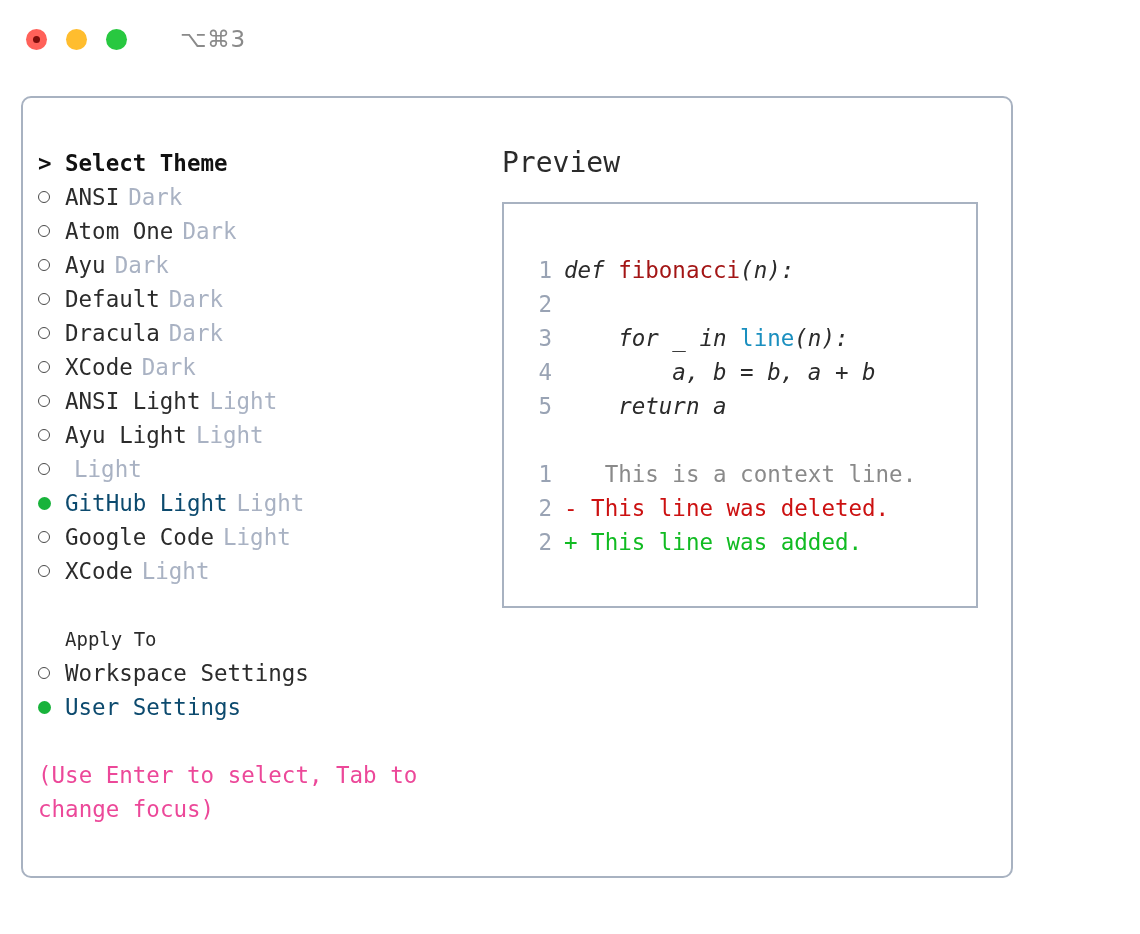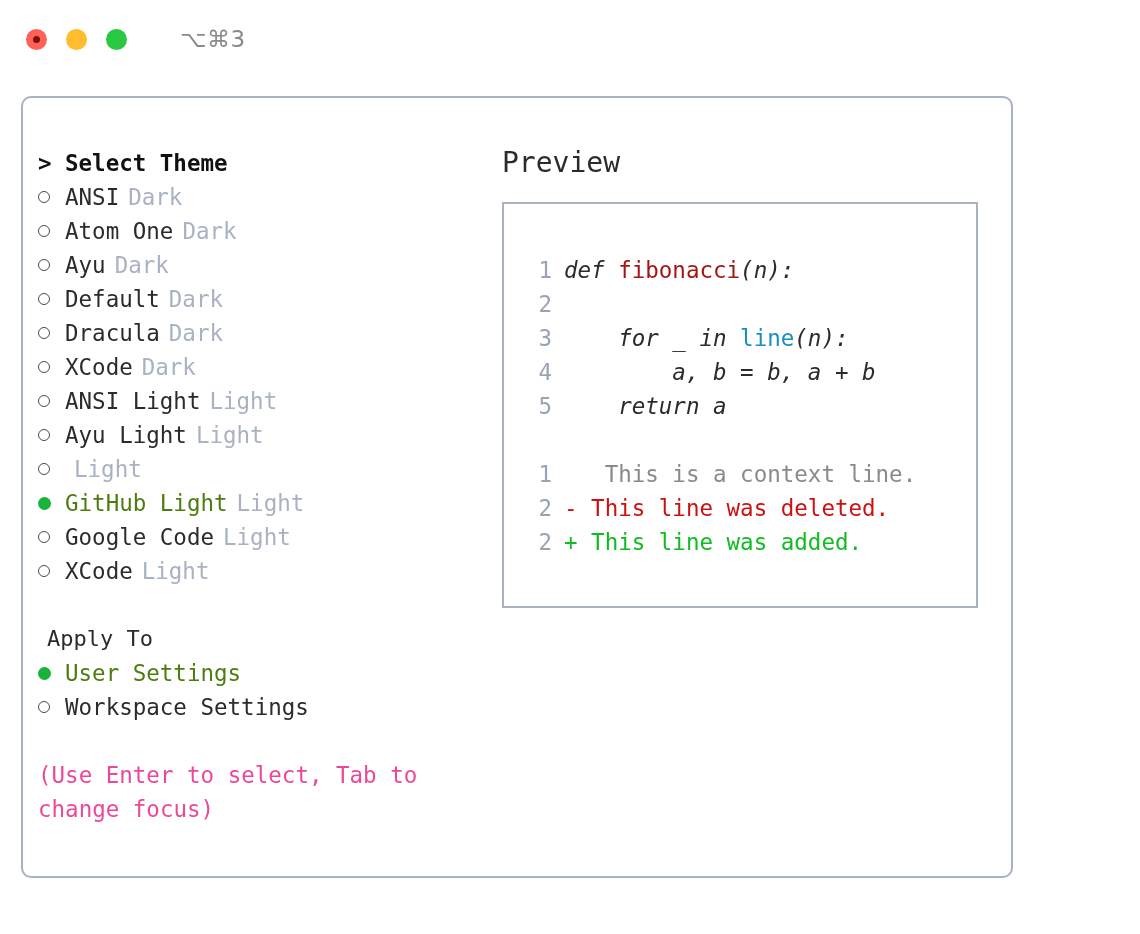--- a/index.html
+++ b/index.html
@@ -138,29 +138,29 @@
   }
   .radio-on i {
     display: block;
     width: 13px;
     height: 13px;
     border-radius: 50%;
     background: #18b33b;
   }
 
   .label    { color: #2b2b2b; }
-  .label.sel{ color: #4d7c0f; }
+  .label.sel{ color: #0c4a6e; }
   .suffix   { color: #a9b2c3; margin-left: 9px; }
 
   .spacer { height: 34px; }
 
   .applyto-title {
-    margin-left: 9px;
+    margin-left: 27px;
     color: #2b2b2b;
-    font-size: 22px;
+    font-size: 19px;
   }
 
   .hint {
     margin-top: 34px;
     color: #ec4899;
     font-size: 22.5px;
     line-height: 34px;
     width: 400px;
   }
 
@@ -320,30 +320,30 @@
           </div>
 
         <div class="spacer"></div>
 
         <div class="row">
           <span class="applyto-title">Apply To</span>
         </div>
 
         <div id="apply-list">
             <div class="row">
+              <span class="radio-off">
+                <i></i>
+              </span>
+              <span class="label">Workspace Settings</span>
+            </div>
+            <div class="row">
               <span class="radio-on">
                 <i></i>
               </span>
               <span class="label sel">User Settings</span>
-            </div>
-            <div class="row">
-              <span class="radio-off">
-                <i></i>
-              </span>
-              <span class="label">Workspace Settings</span>
             </div>
           </div>
 
         <div class="hint">(Use Enter to select, Tab to change focus)</div>
       </div>
 
       <div class="right-col">
         <div class="preview-title">Preview</div>
 
         <div class="preview-box">

